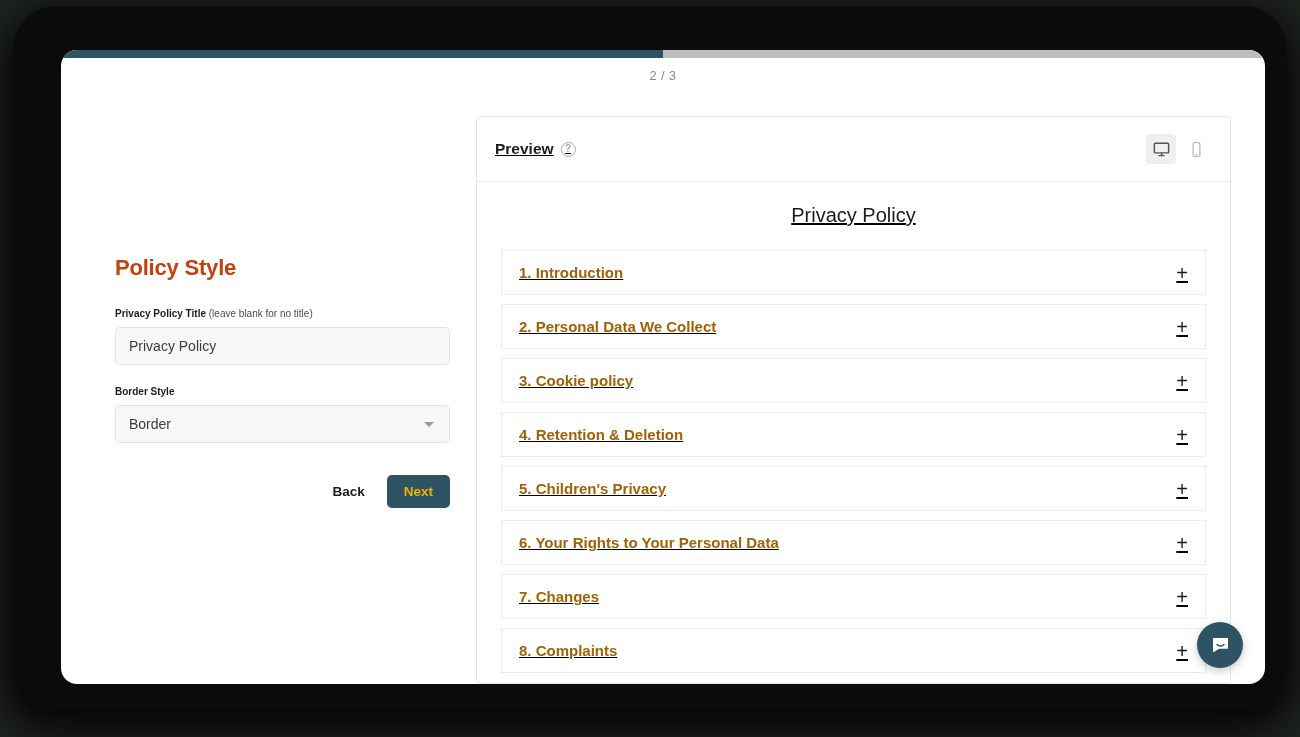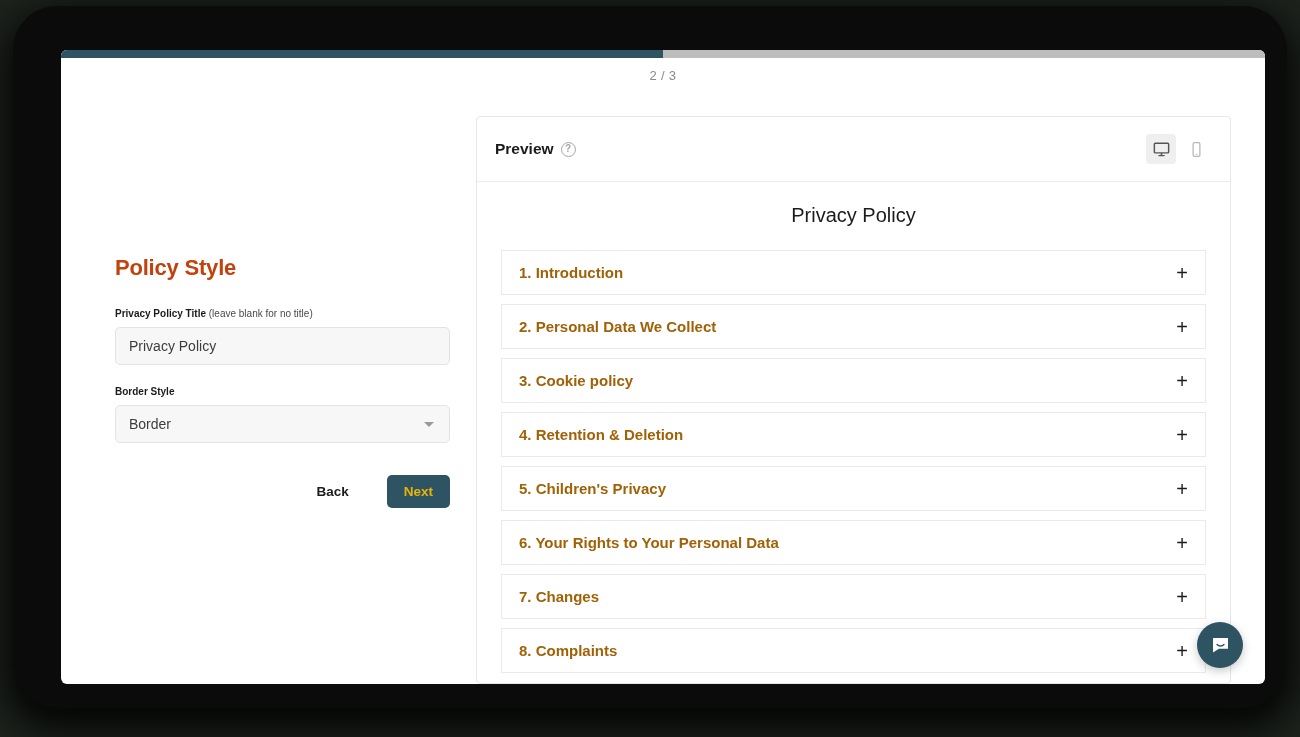--- a/index.html
+++ b/index.html
@@ -28,21 +28,21 @@
     box-shadow: 0 14px 34px 8px rgba(0,0,0,0.85);
   }
 
   #screen {
     position: absolute;
     left: 48px;
     top: 44px;
     width: 1204px;
     height: 634px;
     background: #ffffff;
-    border-radius: 6px;
+    border-radius: 16px;
     overflow: hidden;
   }
 
   
   #progress-track {
     position: absolute;
     left: 0; top: 0;
     width: 100%;
     height: 8px;
     background: #bdbdbd;
@@ -118,21 +118,21 @@
     border-top: 5px solid #9a9a9a;
     margin-right: 2px;
   }
 
   #form-actions {
     width: 335px;
     margin-top: 32px;
     display: flex;
     justify-content: flex-end;
     align-items: center;
-    gap: 34px;
+    gap: 18px;
   }
 
   #back-button {
     font-size: 13.5px;
     font-weight: bold;
     color: #1b1b1b;
     background: none;
     border: none;
     cursor: pointer;
     font-family: "Liberation Sans", sans-serif;
@@ -155,20 +155,21 @@
   #preview-card {
     position: absolute;
     left: 415px;
     top: 66px;
     width: 755px;
     height: 568px;
     background: #ffffff;
     border: 1px solid #e6e6e8;
     border-radius: 4px;
     overflow: hidden;
+    text-decoration: underline;
   }
 
   #preview-header {
     height: 65px;
     border-bottom: 1px solid #ececee;
     display: flex;
     align-items: center;
     justify-content: space-between;
     padding: 0 19px 0 18px;
   }

